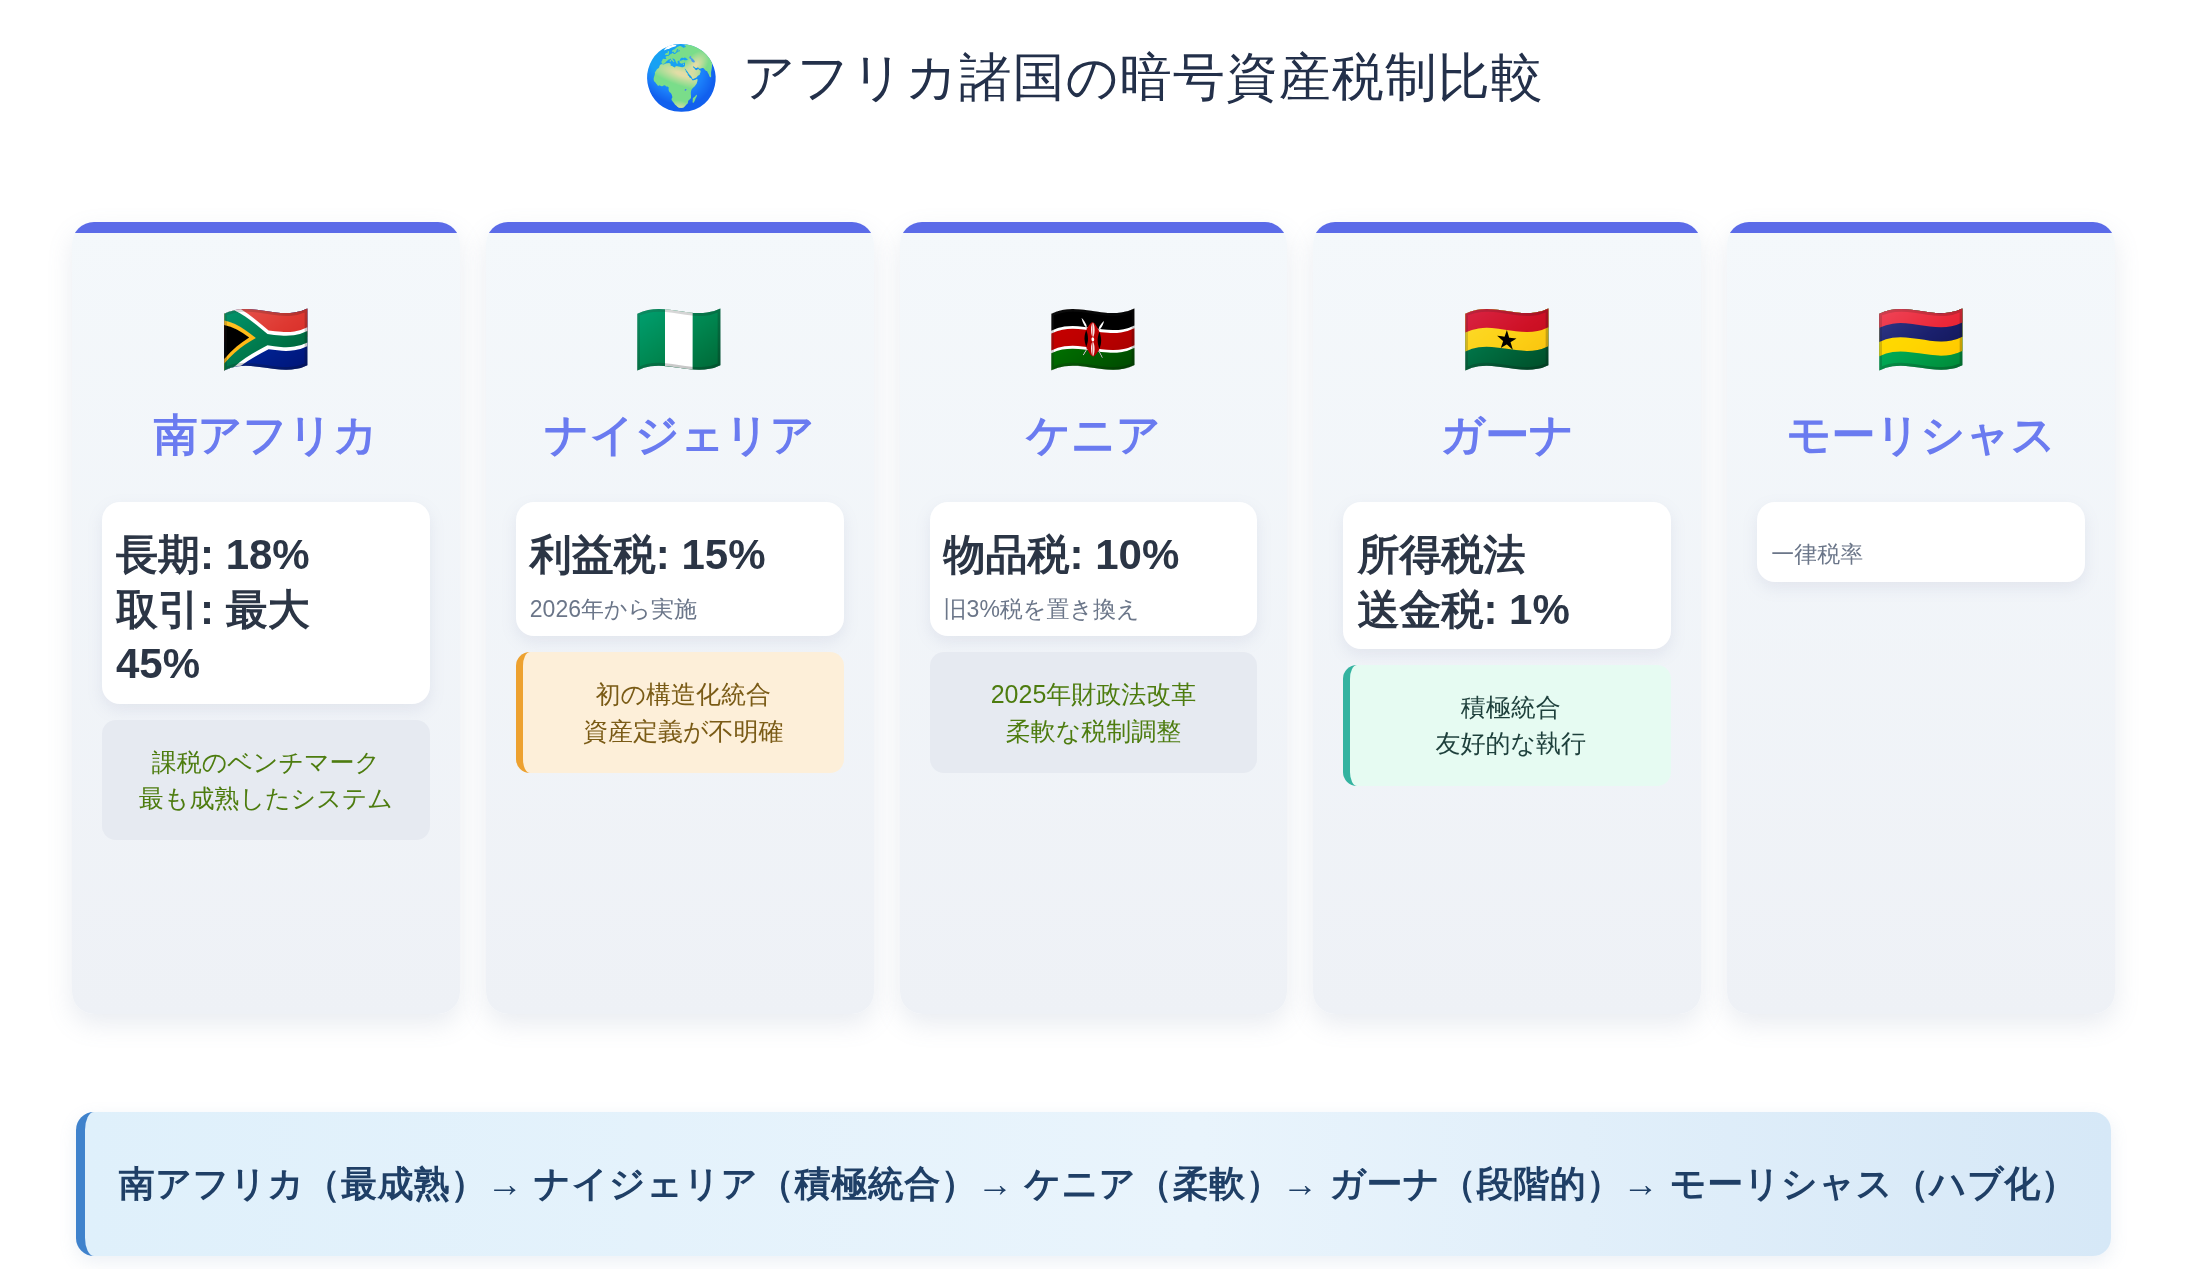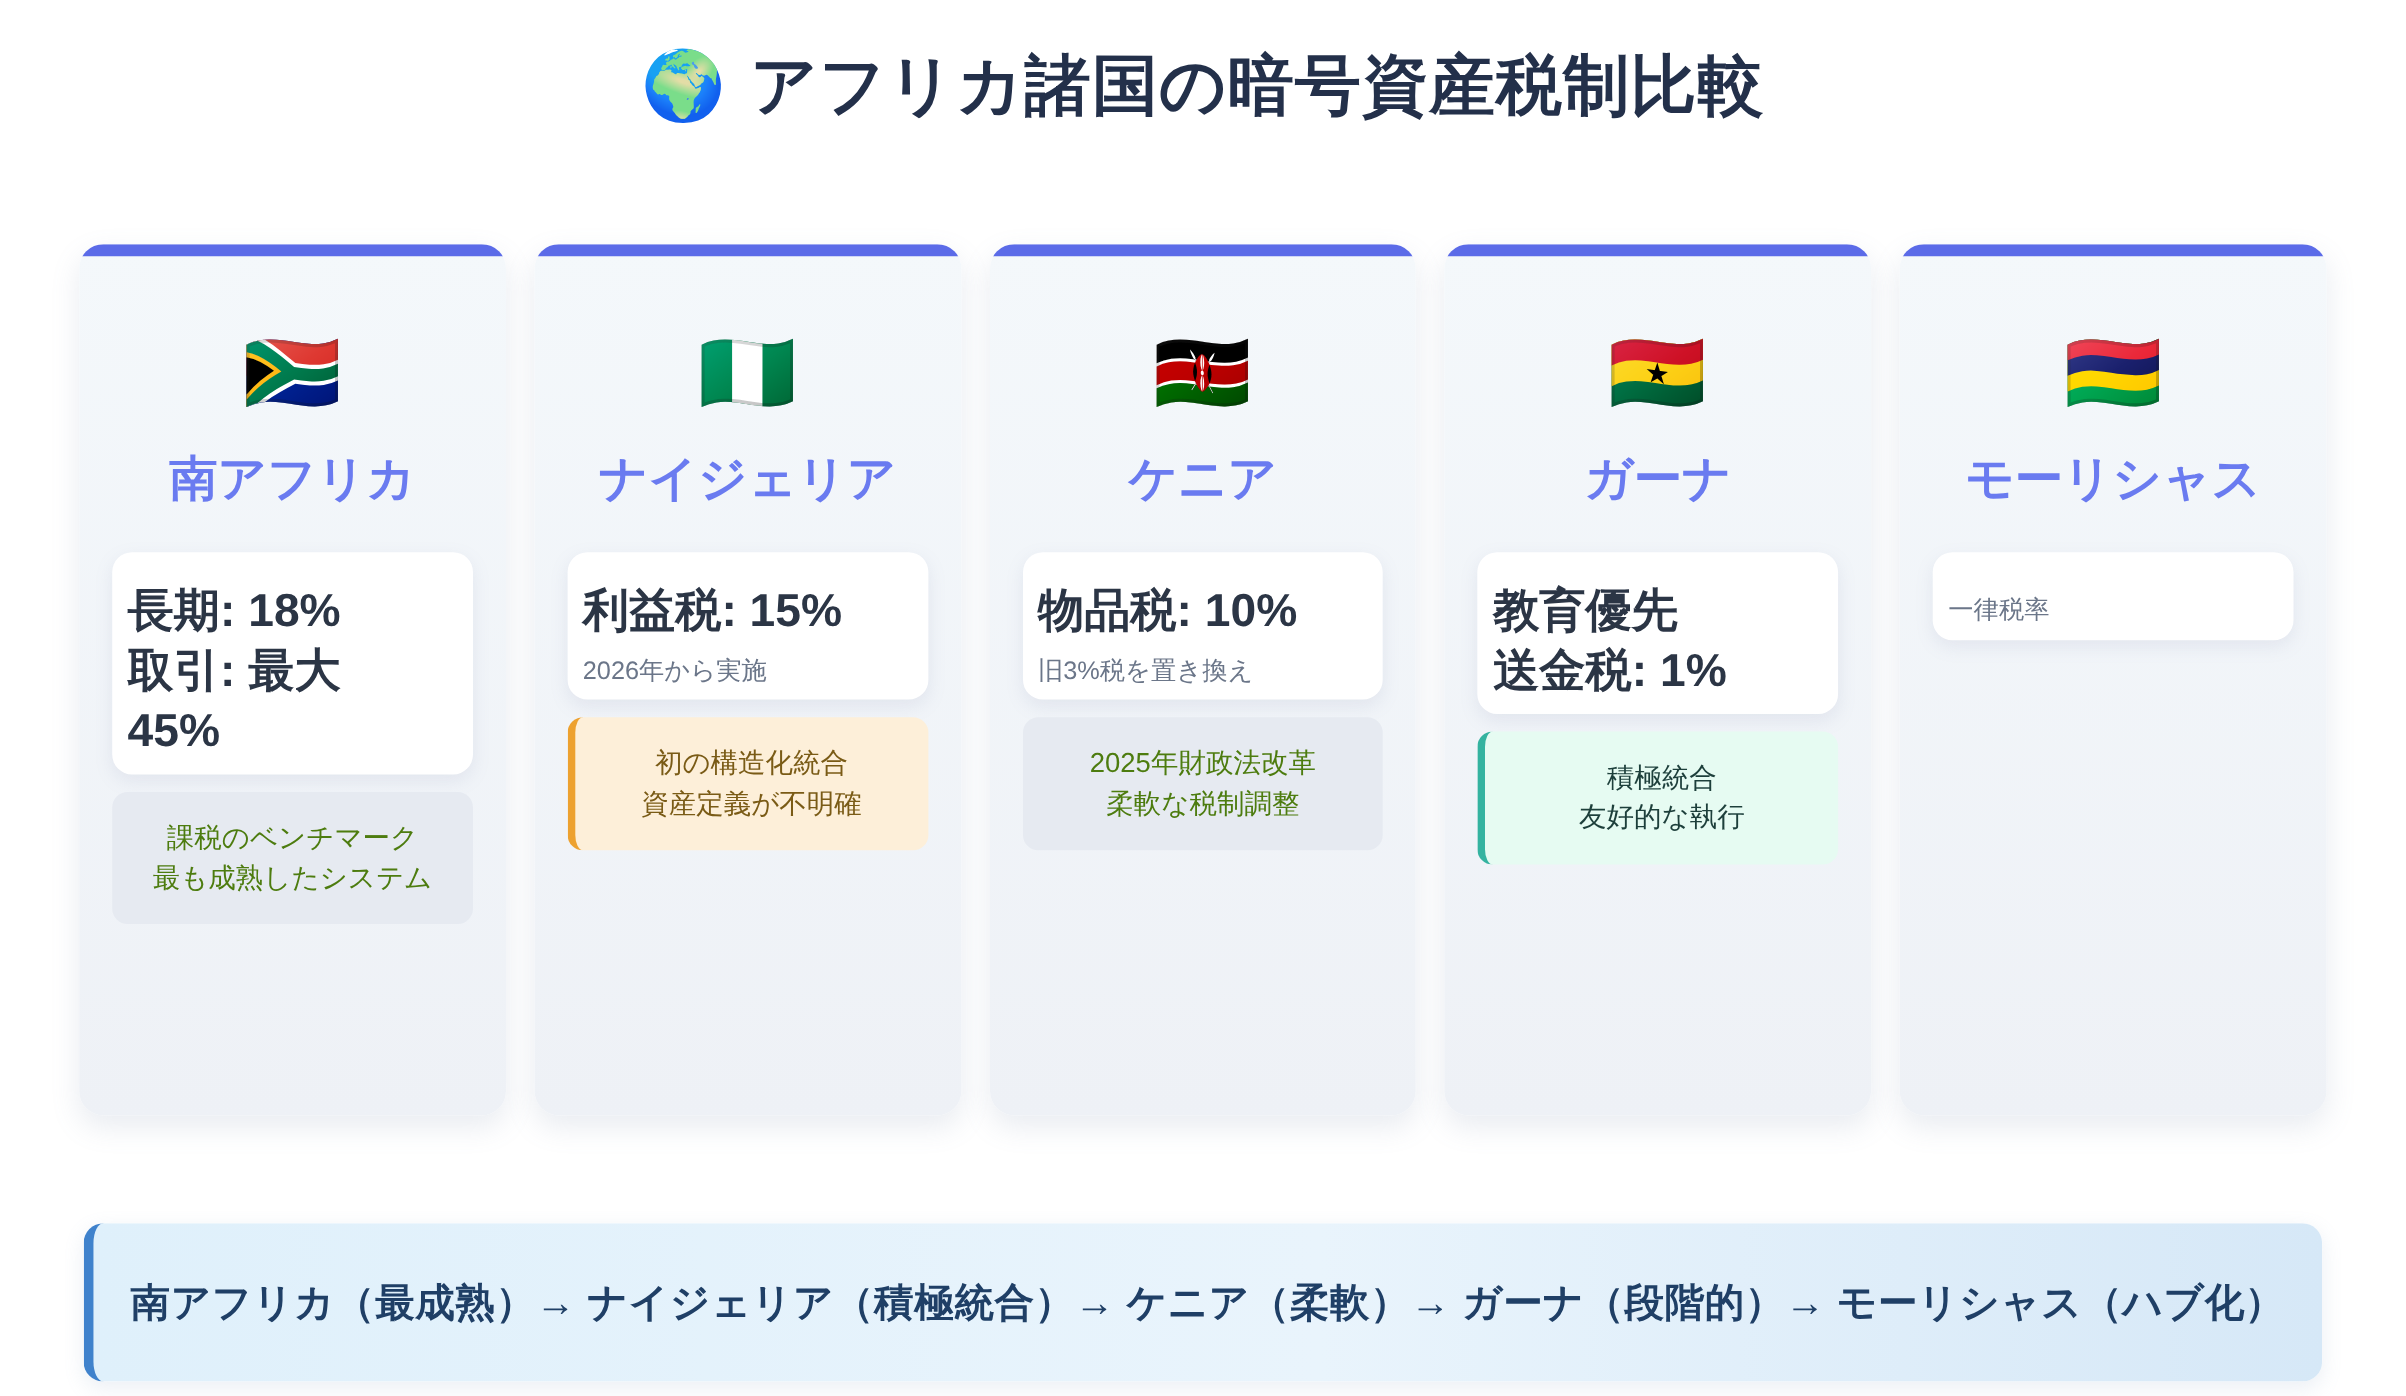--- a/index.html
+++ b/index.html
@@ -30,22 +30,22 @@
     padding-top: 36px;
     height: 120px;
     box-sizing: border-box;
   }
   .title-emoji {
     font-size: 62px;
     line-height: 1;
     font-family: "DejaVu Sans", sans-serif;
   }
   .title-text {
-    font-size: 60px;
-    font-weight: bold;
+    font-size: 52px;
+    font-weight: normal;
     color: #23304a;
     letter-spacing: 1px;
     white-space: nowrap;
   }
 
   
   .cards {
     position: absolute;
     left: 72px;
     top: 222px;
@@ -225,21 +225,21 @@
           <span class="note-line">2025年財政法改革</span>
           <span class="note-line">柔軟な税制調整</span>
         </div>
       </div>
       <div class="card">
         <div class="card-topbar"></div>
         <div class="flag">🇬🇭</div>
         <div class="country">ガーナ</div>
         <div class="value-box">
           <div class="value-main">
-            <span class="note-line">教育優先</span>
+            <span class="note-line">所得税法</span>
             <span class="note-line">送金税: 1%</span>
           </div>
         </div>
         <div class="note green">
           <span class="note-line">積極統合</span>
           <span class="note-line">友好的な執行</span>
         </div>
       </div>
       <div class="card">
         <div class="card-topbar"></div>

